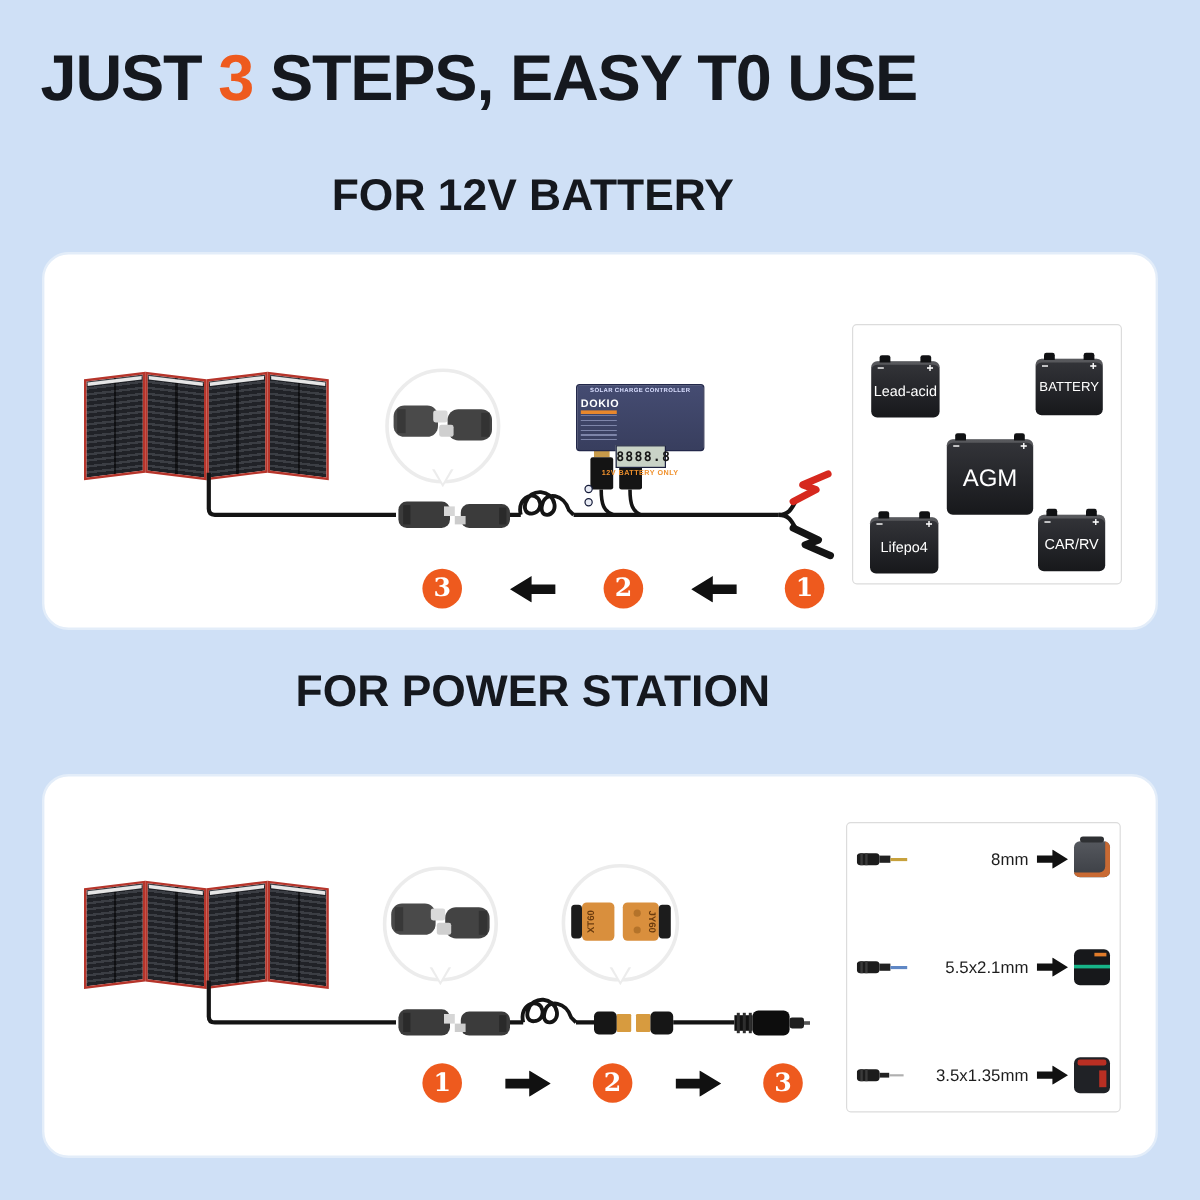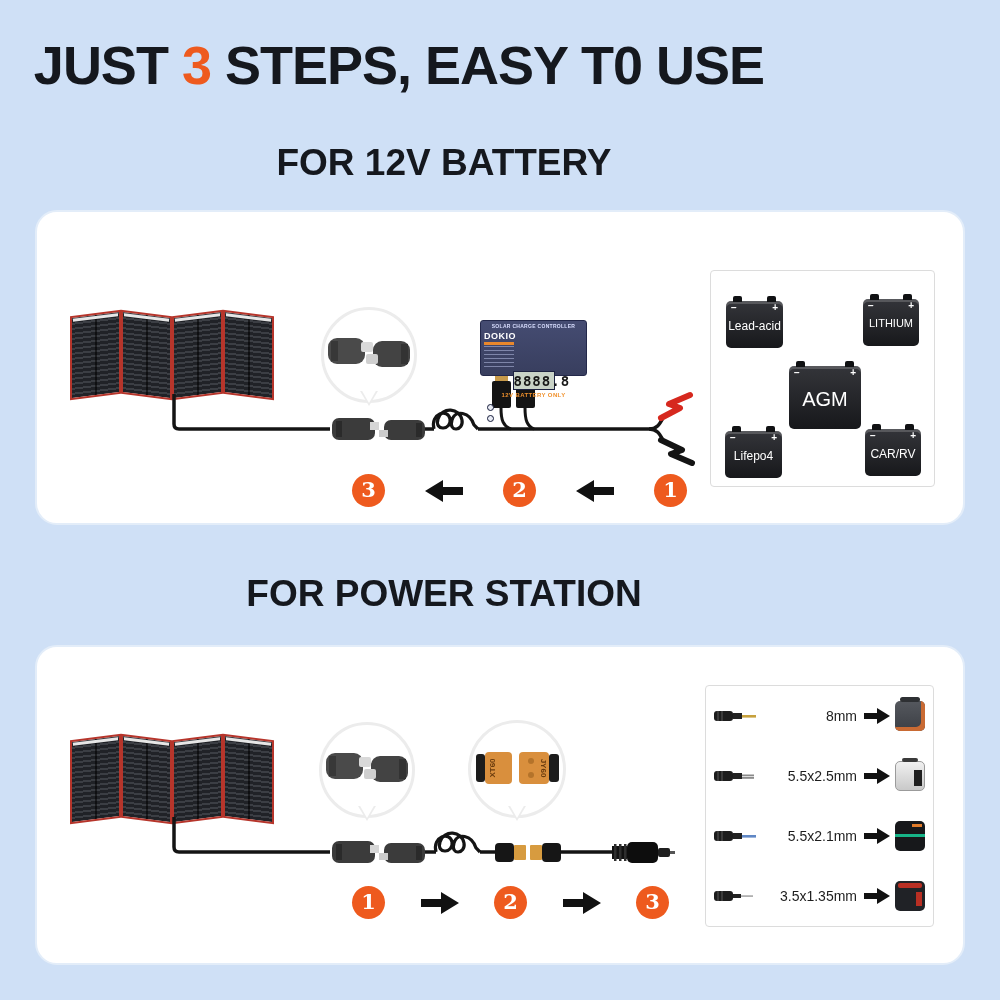--- a/index.html
+++ b/index.html
@@ -7,21 +7,21 @@
   body { background:#cfe0f6; font-family:"Liberation Sans", sans-serif; position:relative; overflow:hidden; }
   .page { position:absolute; inset:0; }
 
   
   .title { position:absolute; top:34px; left:0; width:798px; text-align:center;
            font-size:54px; font-weight:bold; color:#15181e; letter-spacing:-1px; }
   .title .hl { color:#ee5a1e; }
   .sec-heading { position:absolute; left:0; width:888px; text-align:center;
                  font-size:37px; font-weight:bold; color:#15181e; }
   .h-battery { top:142px; }
-  .h-power  { top:573px; }
+  .h-power  { top:555px; }
 
   
   .card { position:absolute; left:35px; width:930px; background:#ffffff;
           border:2px solid #e3edf9; border-radius:22px; }
   .card1 { top:210px; height:315px; }
   .card2 { top:645px; height:320px; }
 
   
   .solar { position:absolute; left:33px; width:204px; height:84px; }
   .seg { position:absolute; top:0; width:51px; height:84px;
@@ -49,21 +49,21 @@
                 background:linear-gradient(#454c72,#383e5e); border:1px solid #23284a;
                 border-radius:3px; padding:2px 3px; z-index:3; }
   .ctl-header { font-size:5px; color:#d9deff; text-align:center; letter-spacing:.3px; font-weight:bold; }
   .ctl-body { display:flex; gap:3px; margin-top:2px;flex-direction:column; }
   .ctl-brand { font-size:9px; font-weight:bold; color:#ffffff; letter-spacing:.5px; }
   .ctl-left { width:30px; }
   .ctl-bar { height:3px; background:#e8872c; margin:1px 0; }
   .ctl-lines { height:22px; background:repeating-linear-gradient(to bottom, #9aa2c7 0 1px, transparent 1px 4px); opacity:.7; }
   .ctl-mid { flex:1; text-align:center; }
   .lcd { width:42px; height:19px; margin:0 auto; background:#c9d3c7; border:1px solid #1d2240;
-         font-family:"DejaVu Sans Mono", monospace; font-size:14px; font-weight:bold; color:#161616;
+         font-family:"DejaVu Sans Mono", monospace; font-size:11px; font-weight:bold; color:#161616;
          line-height:18px; text-align:center; letter-spacing:1px; }
   .ctl-warning { margin-top:2px; font-size:6px; font-weight:bold; color:#f0912d; letter-spacing:.4px; }
   .ctl-right { width:12px; display:flex; flex-direction:column; gap:4px; align-items:center; padding-top:3px; }
   .ctl-btn { width:7px; height:7px; border-radius:50%; background:#e9ecf5; border:1px solid #141a38; }
 
   
   .steps { position:absolute; display:flex; align-items:center; justify-content:space-between; z-index:4; }
   .stepnum { width:33px; height:33px; border-radius:50%; background:#ee5a1e; color:#ffffff;
              font-family:"DejaVu Serif", serif; font-weight:bold; font-size:21px;
              text-align:center; line-height:32px; }
@@ -200,21 +200,21 @@
 
     <div class="bat-box">
       <div class="bat" style="left:15px; top:30px; width:57px; height:47px;">
         <span class="minus">−</span>
         <span class="plus">+</span>
         <span class="bat-label">Lead-acid</span>
       </div>
       <div class="bat" style="left:152px; top:28px; width:56px; height:47px;">
         <span class="minus">−</span>
         <span class="plus">+</span>
-        <span class="bat-label" style="font-size:11px;">LITHIUM</span>
+        <span class="bat-label" style="font-size:11px;">BATTERY</span>
       </div>
       <div class="bat big" style="left:78px; top:95px; width:72px; height:63px;">
         <span class="minus">−</span>
         <span class="plus">+</span>
         <span class="bat-label">AGM</span>
       </div>
       <div class="bat" style="left:14px; top:160px; width:57px; height:47px;">
         <span class="minus">−</span>
         <span class="plus">+</span>
         <span class="bat-label">Lifepo4</span>
@@ -321,35 +321,20 @@
             <polygon points="0,5 13,5 13,0 26,8 13,16 13,11 0,11" fill="#111"></polygon>
           </svg>
         <div class="station st1"></div>
       </div>
       <div class="arow">
         <svg width="46" height="16" viewBox="0 0 46 16">
             <rect x="0" y="3" width="19" height="10" rx="3" fill="#1c1c1c"></rect>
             <rect x="3" y="3" width="2" height="10" fill="#3a3a3a"></rect>
             <rect x="7" y="3" width="2" height="10" fill="#3a3a3a"></rect>
             <rect x="19" y="5" width="9" height="6" fill="#222"></rect>
-            <rect x="28" y="6.5" width="12" height="1.8" fill="#8a8a8a"></rect>
-            <rect x="28" y="9" width="12" height="1.8" fill="#8a8a8a"></rect>
-          </svg>
-        <span class="adp-label">5.5x2.5mm</span>
-        <svg width="26" height="16" viewBox="0 0 26 16">
-            <polygon points="0,5 13,5 13,0 26,8 13,16 13,11 0,11" fill="#111"></polygon>
-          </svg>
-        <div class="station st3"></div>
-      </div>
-      <div class="arow">
-        <svg width="46" height="16" viewBox="0 0 46 16">
-            <rect x="0" y="3" width="19" height="10" rx="3" fill="#1c1c1c"></rect>
-            <rect x="3" y="3" width="2" height="10" fill="#3a3a3a"></rect>
-            <rect x="7" y="3" width="2" height="10" fill="#3a3a3a"></rect>
-            <rect x="19" y="5" width="9" height="6" fill="#222"></rect>
             <rect x="28" y="7" width="14" height="2.6" fill="#5f87c5"></rect>
           </svg>
         <span class="adp-label">5.5x2.1mm</span>
         <svg width="26" height="16" viewBox="0 0 26 16">
             <polygon points="0,5 13,5 13,0 26,8 13,16 13,11 0,11" fill="#111"></polygon>
           </svg>
         <div class="station st4"></div>
       </div>
       <div class="arow">
         <svg width="46" height="16" viewBox="0 0 46 16">

